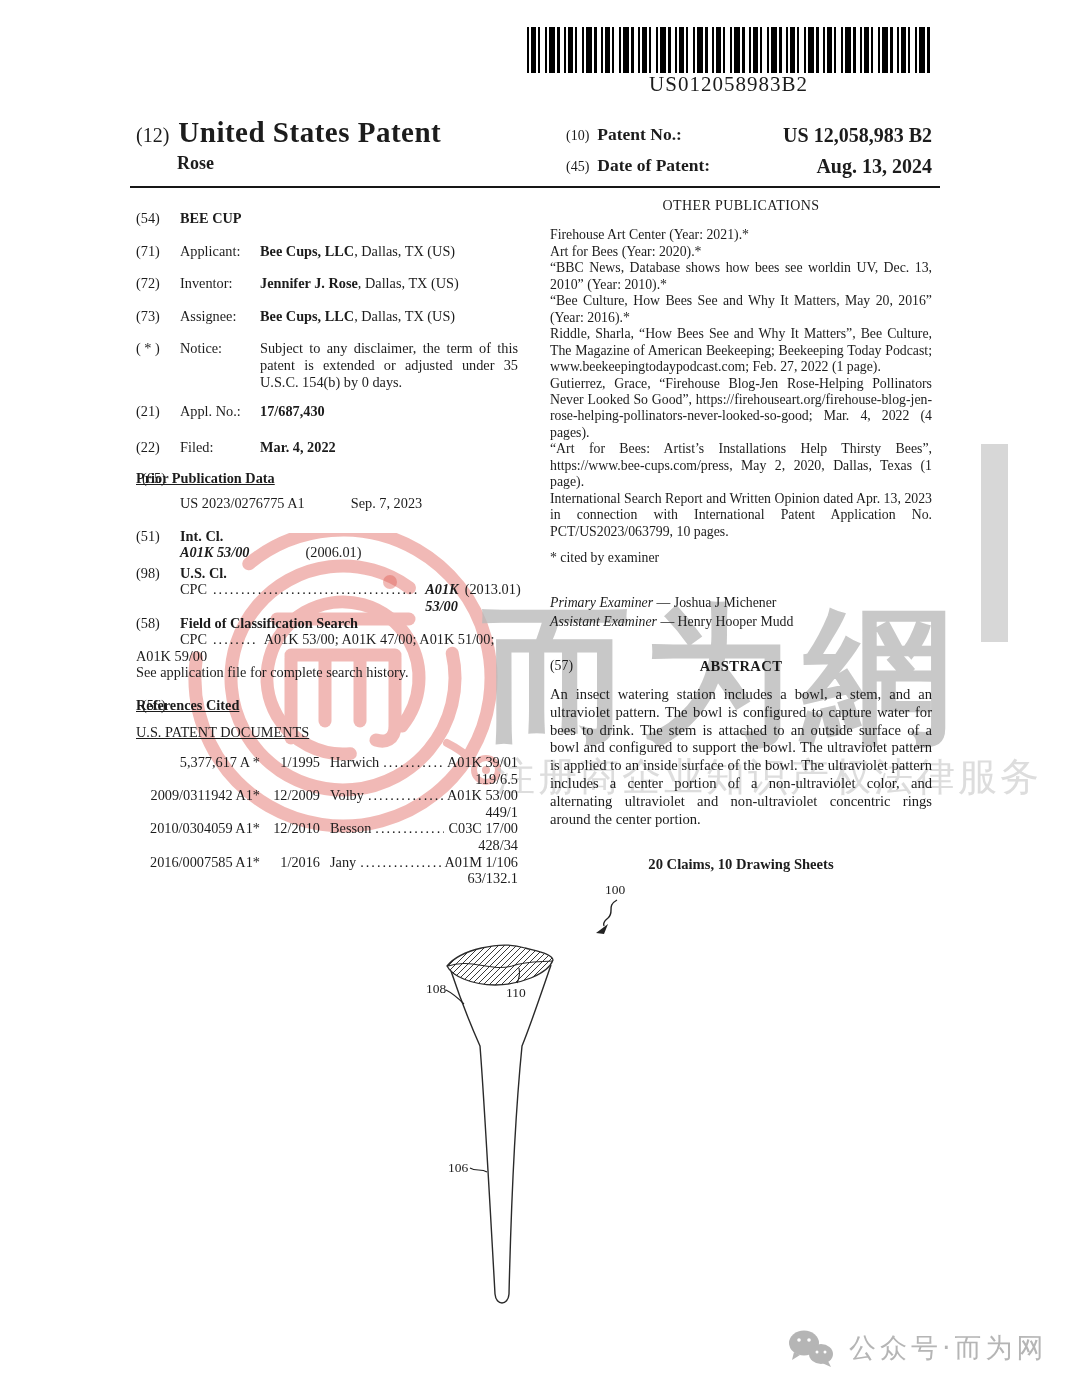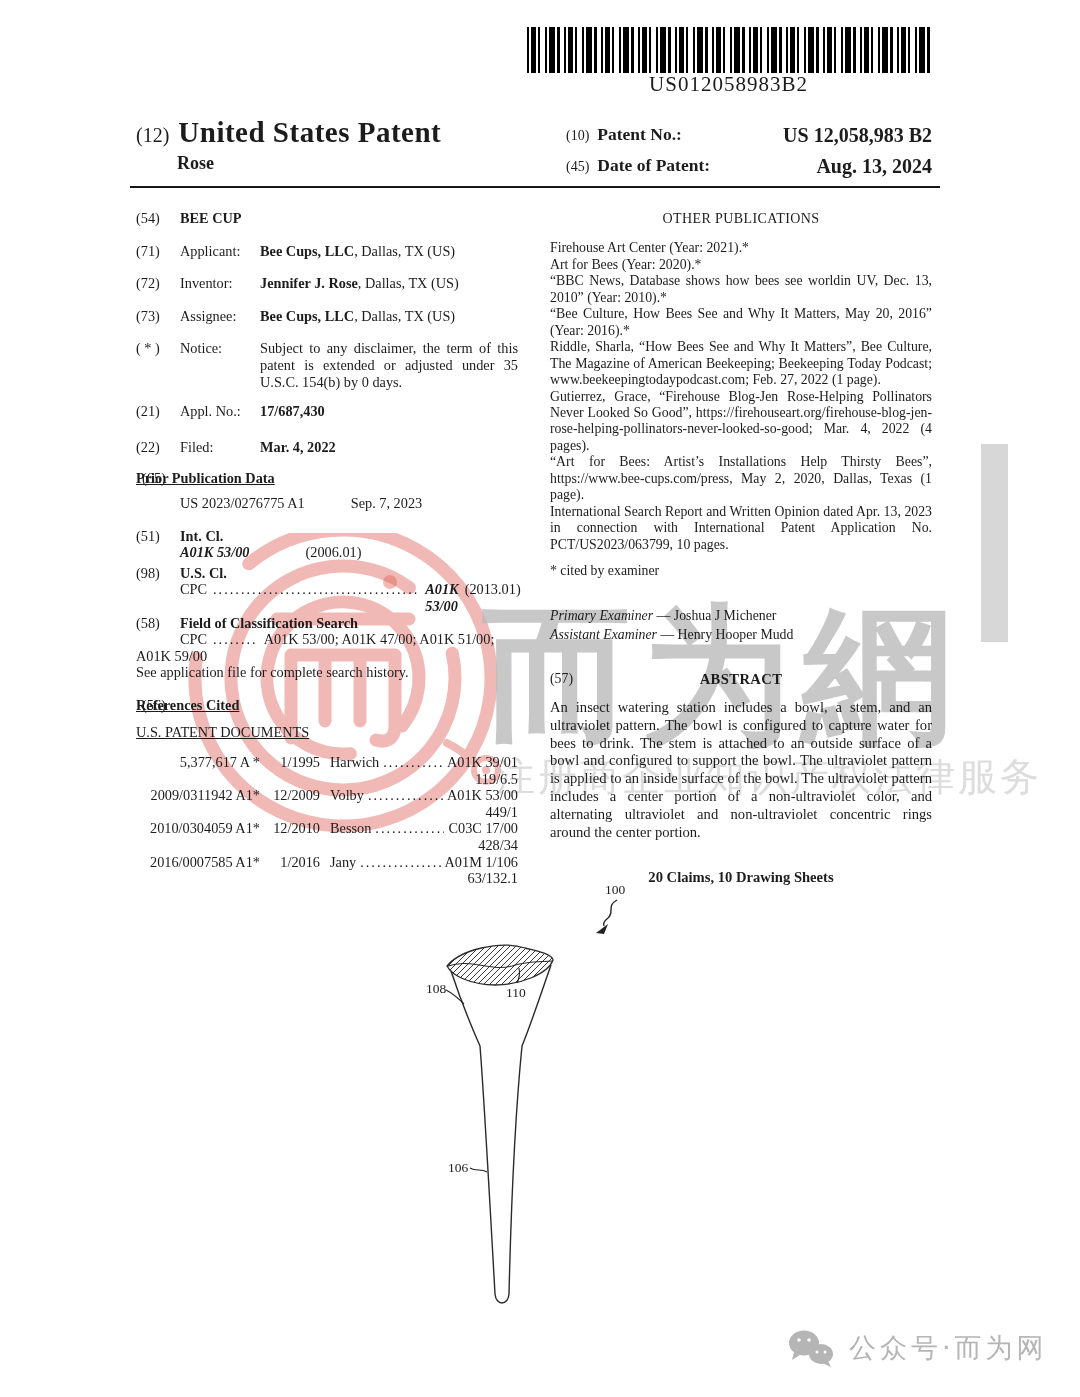--- a/index.html
+++ b/index.html
@@ -59,21 +59,21 @@
   .refs{margin-top:13px;}
   .ref-l1{display:flex;}
   .ref-pat{flex:0 0 124px;text-align:right;}
   .ref-date{flex:0 0 60px;text-align:right;}
   .ref-name{margin-left:10px;}
   .ref-dots{flex:1;overflow:hidden;white-space:nowrap;letter-spacing:2px;margin:0 4px;}
   .ref-cls{text-align:center;}
   .ref-sub{text-align:right;}
 
   
-  .col-right{position:absolute;left:550px;top:205px;width:382px;font-size:13.8px;line-height:16.45px;}
+  .col-right{position:absolute;left:550px;top:192px;width:382px;font-size:13.8px;line-height:16.45px;}
   .op-head{text-align:center;font-size:14px;letter-spacing:.4px;margin:6px 0 13px 0;}
   .pub{text-align:justify;}
   .cited{margin-top:10px;}
   .examiners{margin-top:26px;line-height:19px;}
   .exlab{font-style:italic;}
   .abs-headrow{position:relative;margin-top:27px;margin-bottom:12px;}
   .abs-headrow .num{position:absolute;left:0;top:0;}
   .abs-head{text-align:center;font-weight:bold;font-size:14.6px;letter-spacing:.4px;}
   .abstract{font-size:14.6px;line-height:17.8px;text-align:justify;}
   .claims{margin-top:28px;text-align:center;font-weight:bold;font-size:14.6px;}

